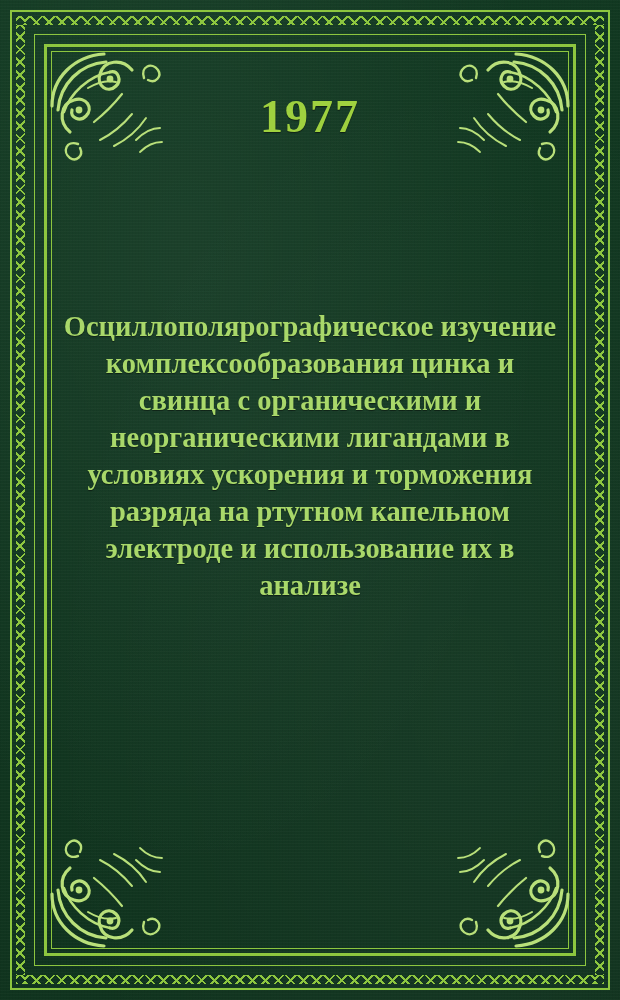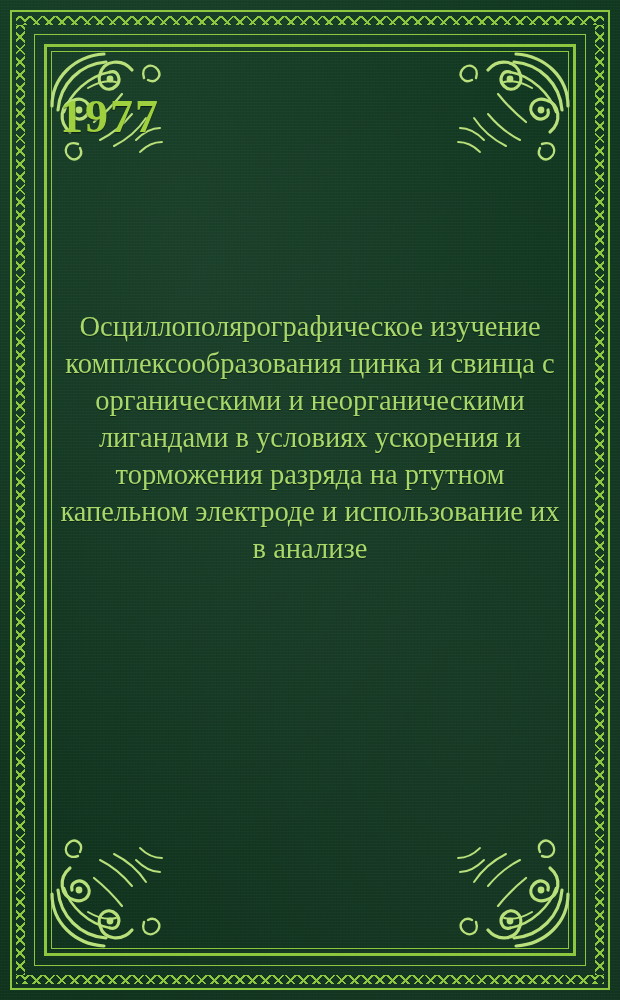--- a/index.html
+++ b/index.html
@@ -76,38 +76,38 @@
   .corner.tr { right: 48px; top: 48px;  transform: scaleX(-1); }
   .corner.bl { left: 48px;  bottom: 48px; transform: scaleY(-1); }
   .corner.br { right: 48px; bottom: 48px; transform: scale(-1,-1); }
 
   
   .content {
     position: absolute;
     left: 60px; right: 60px; top: 60px; bottom: 60px;
     display: flex;
     flex-direction: column;
-    align-items: flex-start;
+    align-items: center;
   }
   .year {
     margin-top: 30px;
     font-size: 46px;
     font-weight: 700;
     letter-spacing: 2px;
     color: #9fd13f;
     text-shadow: 0 1px 1px rgba(0,0,0,0.5);
     font-family: "Liberation Serif", serif;
   }
   .title {
     margin-top: 165px;
     width: 500px;
     text-align: center;
     font-size: 28.5px;
     line-height: 1.30;
-    font-weight: 400;
+    font-weight: 700;
     color: #a9d86a;
     text-shadow: 0 1px 1px rgba(0,0,0,0.45);
     font-family: "Liberation Serif", serif;
   }
 </style>
 </head>
 <body>
 
 <div class="page">
   <div class="texture"></div>

